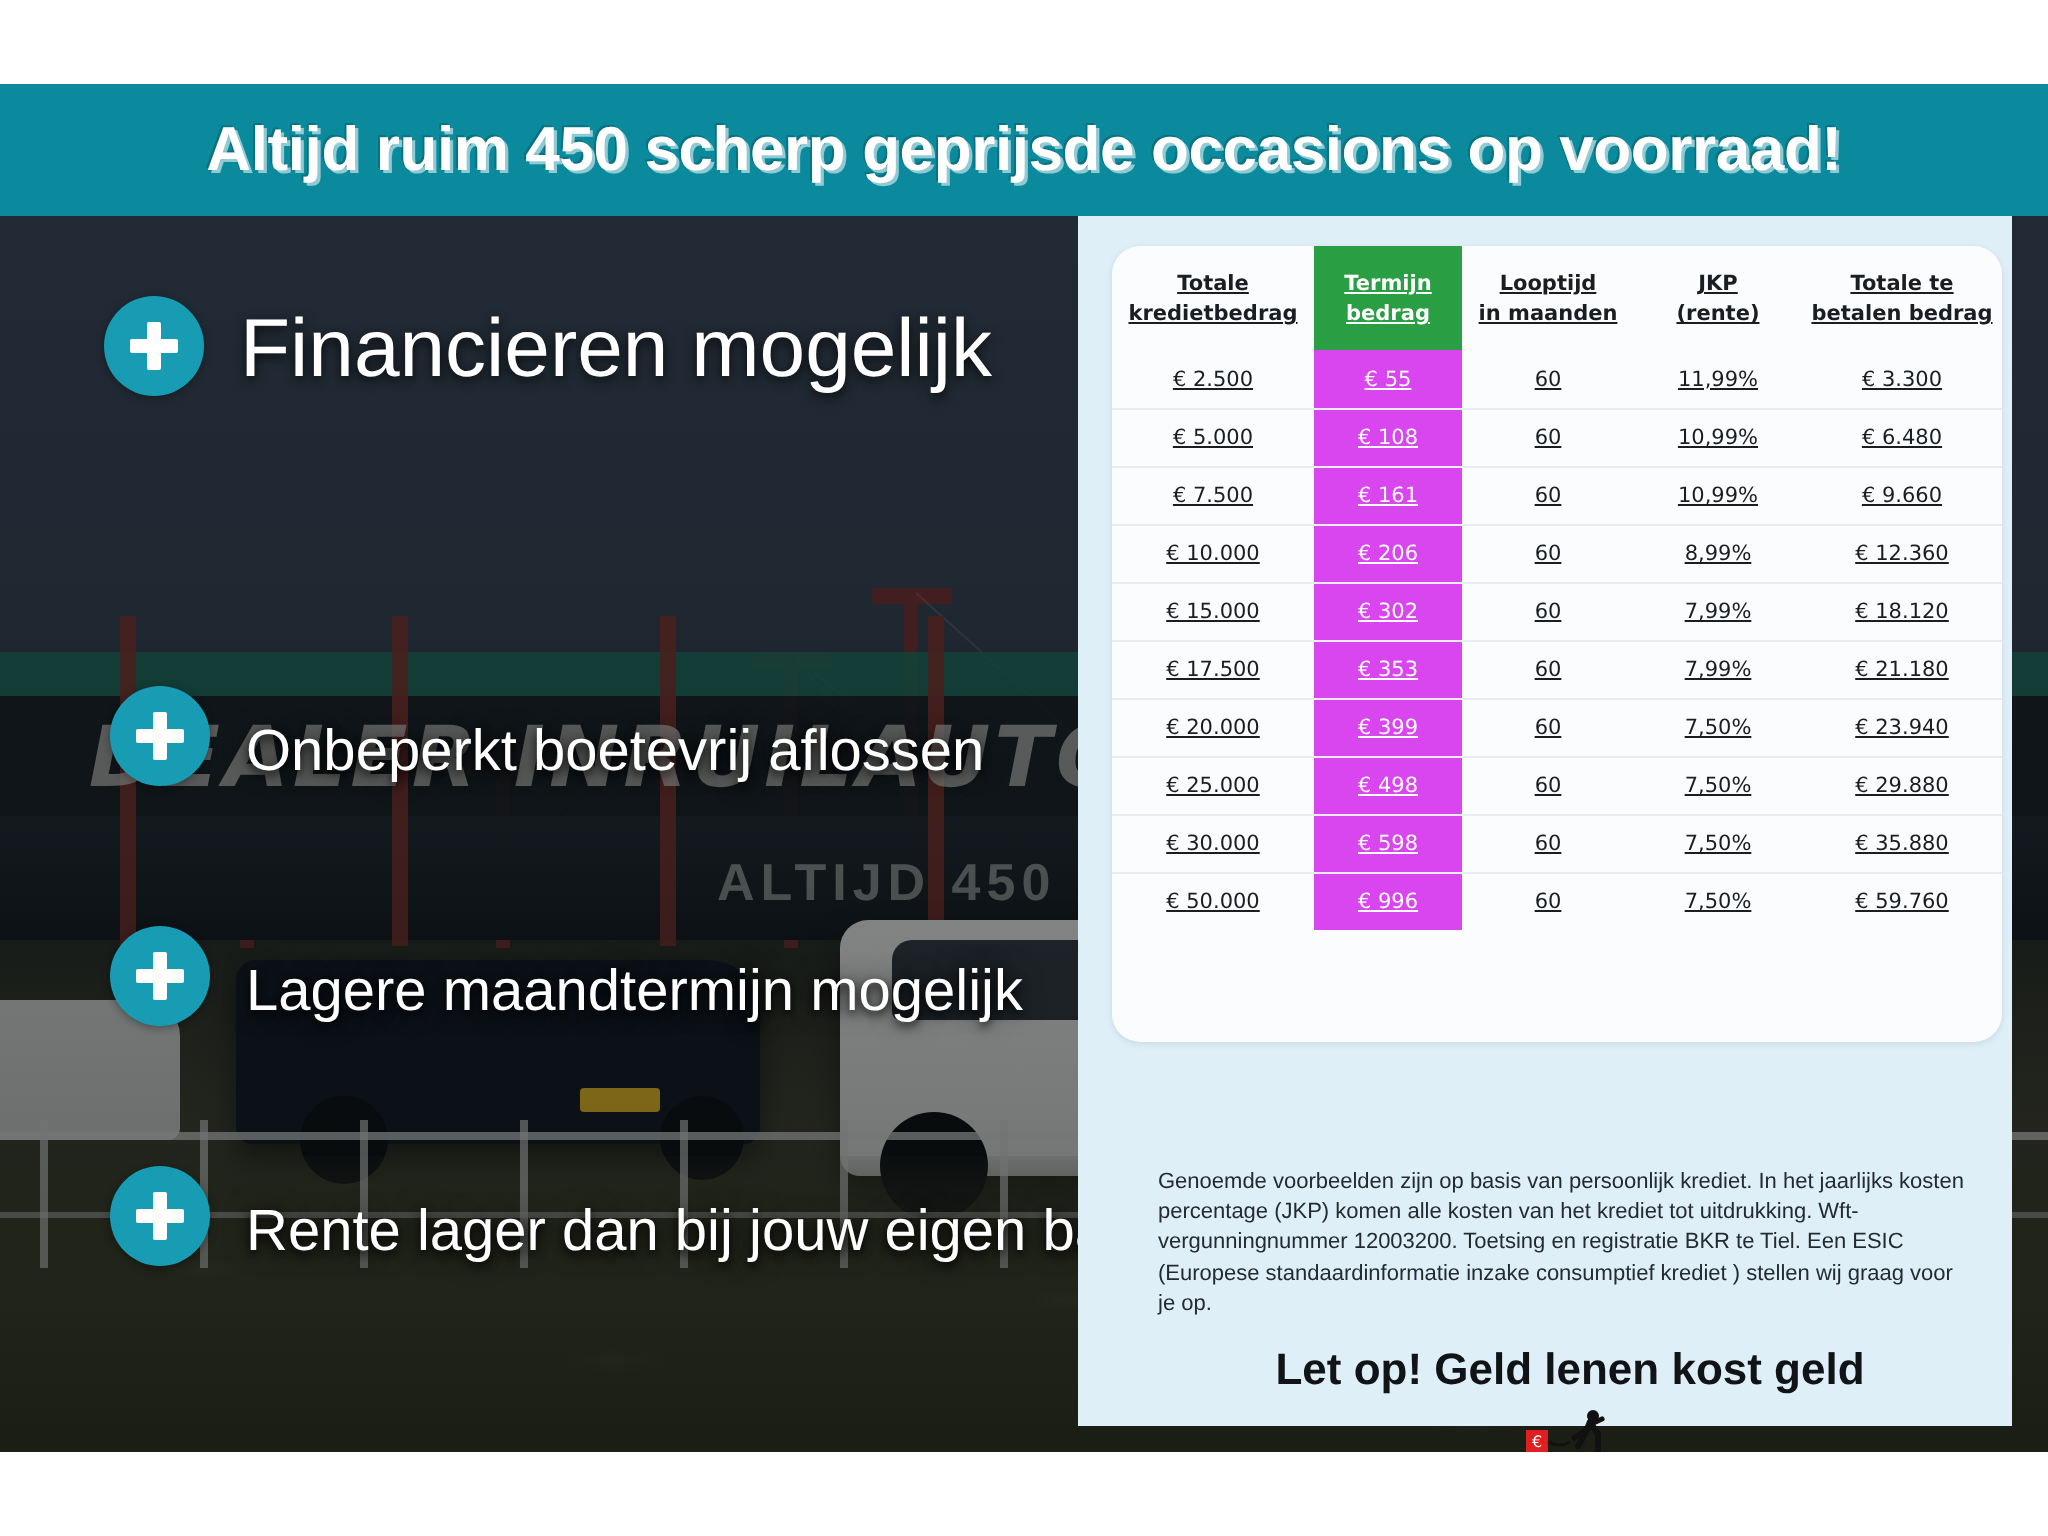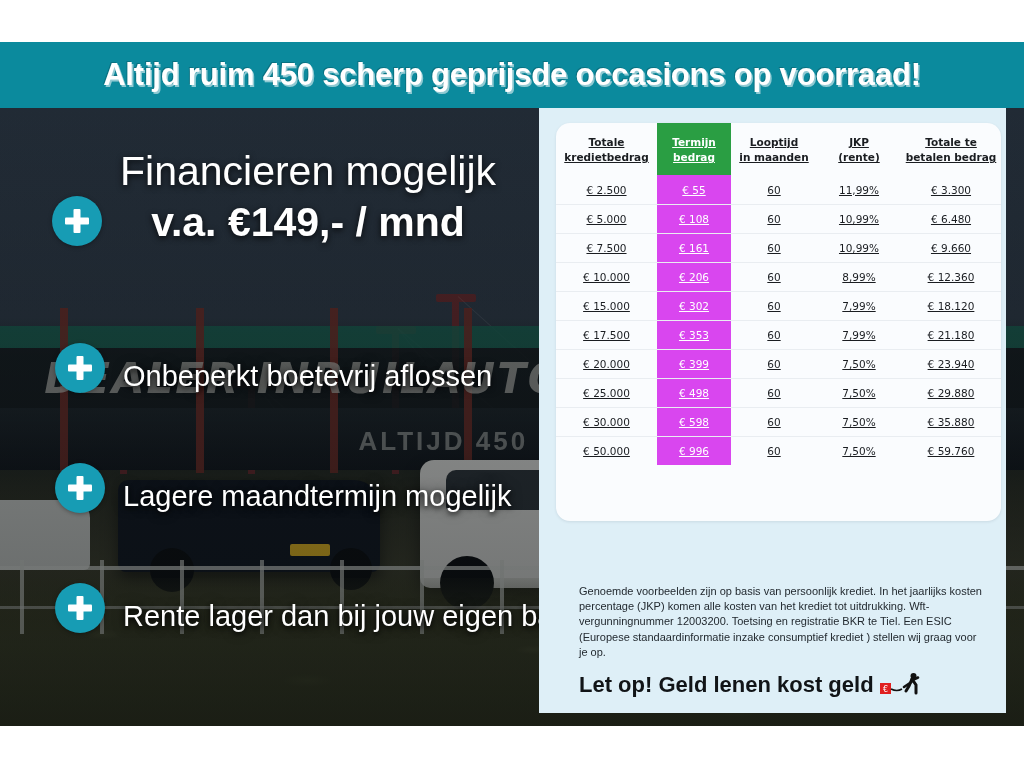--- a/index.html
+++ b/index.html
@@ -132,21 +132,21 @@
     color:#1f8a3a;font-weight:bold;font-size:12.4px;
     font-family:"DejaVu Sans", sans-serif;
   }
   .note-body{
     position:absolute;left:579px;top:584px;width:406px;
     color:#232a30;font-size:11px;line-height:1.38;
     font-family:"Liberation Sans", sans-serif;
   }
   .warn{
     position:absolute;left:579px;top:672px;width:412px;height:32px;
-    display:flex;align-items:flex-start;gap:6px;
+    display:flex;align-items:center;gap:6px;flex-direction:column;
   }
   .warn-text{color:#111417;font-size:22px;font-weight:bold;white-space:nowrap;}
   .warn-icon{width:44px;height:28px;position:relative;flex:0 0 auto;}
 
   .bottom-white{position:absolute;left:0;top:726px;width:1024px;height:42px;background:#ffffff;}
 </style>
 </head>
 <body>
 
 <div id="stage">
@@ -201,21 +201,20 @@
       <div class="post" style="left:500px;"></div>
       <div class="photo-dim"></div>
     </div>
   </div>
 
   <div class="bullets">
     <div class="bullet b0">
       <div class="plus-circle"></div>
       <div class="stack">
         <div class="line-1">Financieren mogelijk</div>
-        <div class="line-2">v.a. €149,- / mnd</div>
       </div>
     </div>
     <div class="bullet b1">
       <div class="plus-circle"></div>
       <div class="bullet-label">Onbeperkt boetevrij aflossen</div>
     </div>
     <div class="bullet b2">
       <div class="plus-circle"></div>
       <div class="bullet-label">Lagere maandtermijn mogelijk</div>
     </div>

